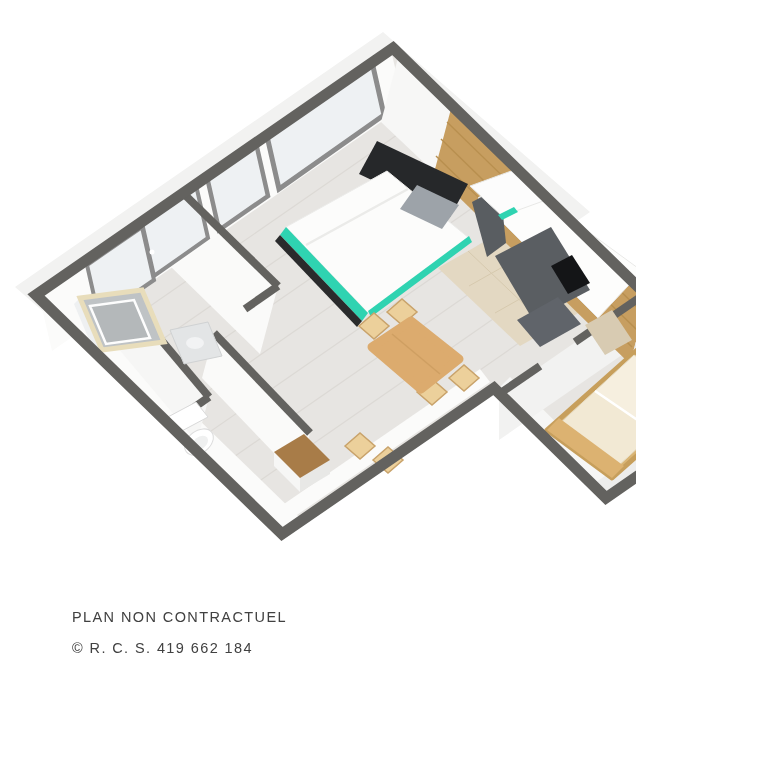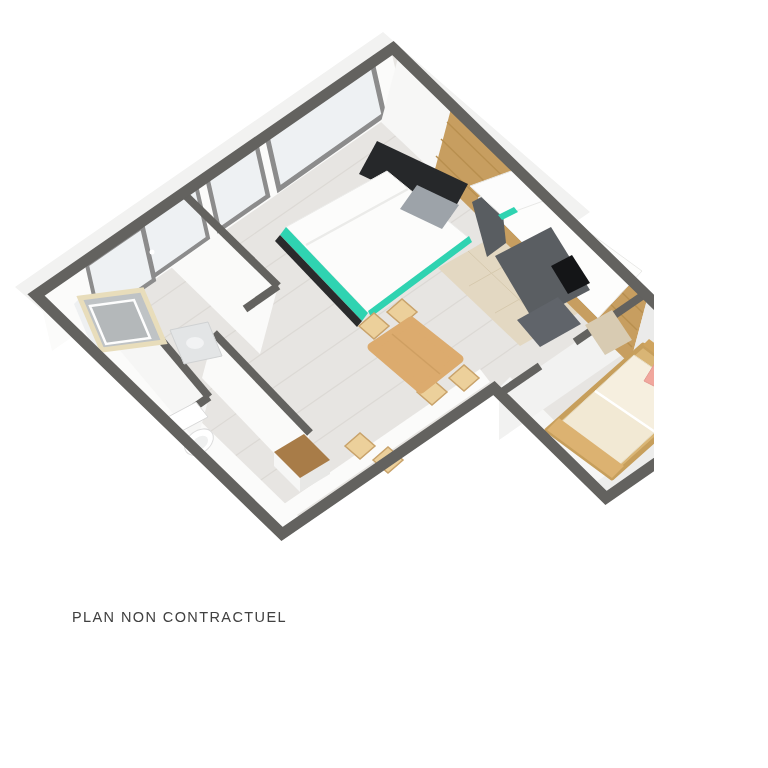--- a/index.html
+++ b/index.html
@@ -1,17 +1,17 @@
 <!DOCTYPE html>
 <html><head>
 <meta charset="utf-8">
 <style>
   html,body{margin:0;padding:0;background:#ffffff;}
   #stage{position:relative;width:636px;height:768px;background:#ffffff;overflow:hidden;
-         font-family:"Liberation Sans", sans-serif;padding-left:18px;}
+         font-family:"Liberation Sans", sans-serif;}
   #planSvg{position:absolute;left:0;top:0;}
   .footer-line{position:absolute;left:72px;color:#414141;letter-spacing:1.4px;
                font-size:14.5px;font-weight:500;white-space:nowrap;}
   #footer-line1{top:609px;}
   #footer-line2{top:640px;}
 </style>
 </head>
 <body>
 
 <div id="stage">
@@ -157,13 +157,14 @@
     <line x1="595" y1="391" x2="655" y2="432" stroke="#ffffff" stroke-width="2.5"></line>
     <polygon fill="#cfa45f" points="643,345 707,393 713,387 649,339"></polygon>
     <polygon fill="#dcb271" points="547,430 612,478 624,466 559,418"></polygon>
     <polygon stroke="#e49a92" stroke-width="1" points="660,355 694,372 678,398 644,381" fill="#f1a79d"></polygon>
   </g>
 
   <polygon fill="none" stroke-width="11" stroke-linejoin="miter" points="393,48 751,397 606,498 494,388 282,534 36,295" stroke="#63625f"></polygon>
 </svg>
 
   <div class="footer-line" id="footer-line1">PLAN NON CONTRACTUEL</div>
+  <div class="footer-line" id="footer-line2">© R. C. S. 419 662 184</div>
 </div>
 
 </body></html>

